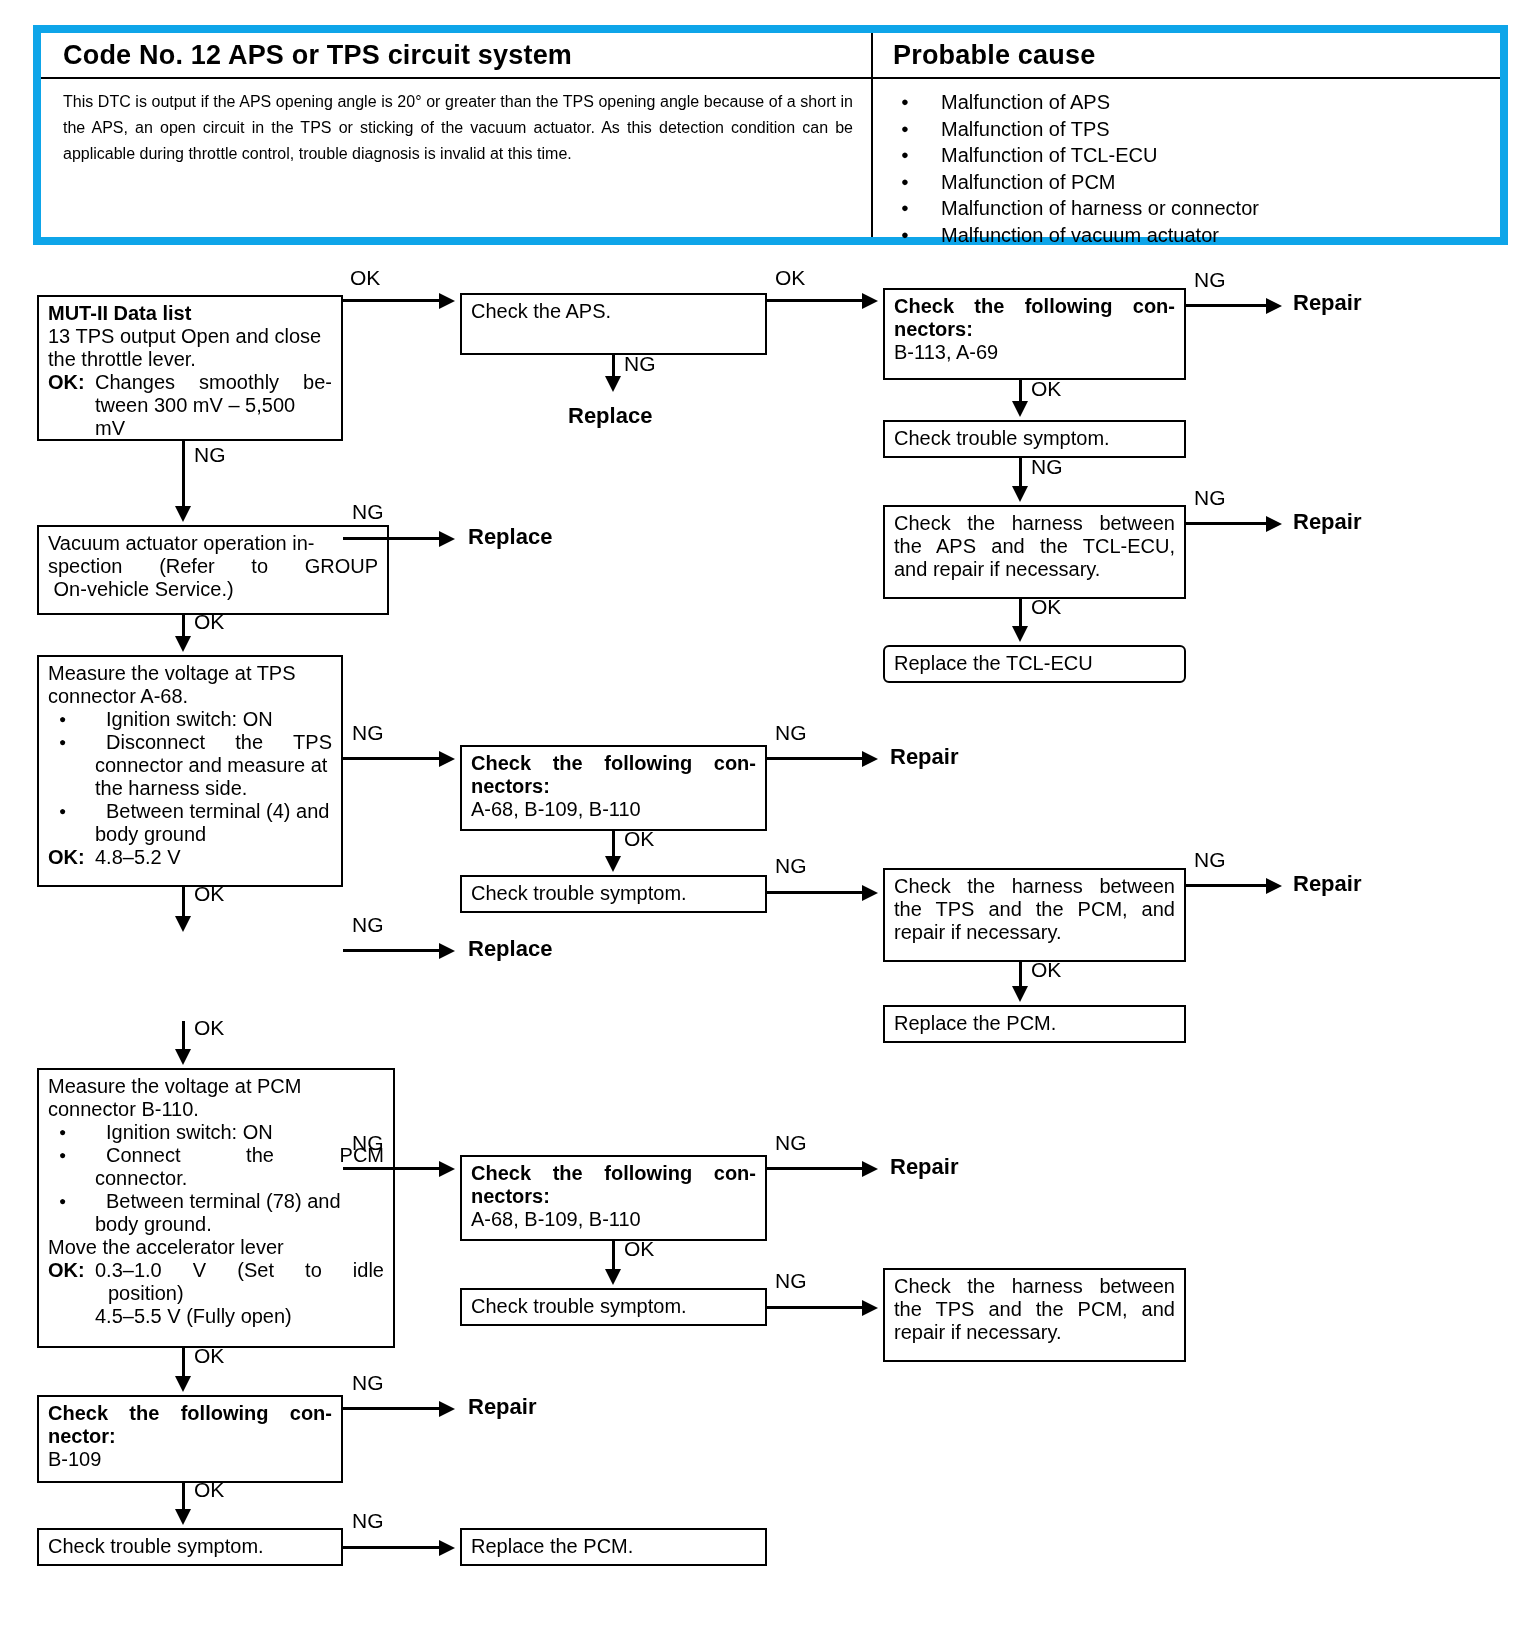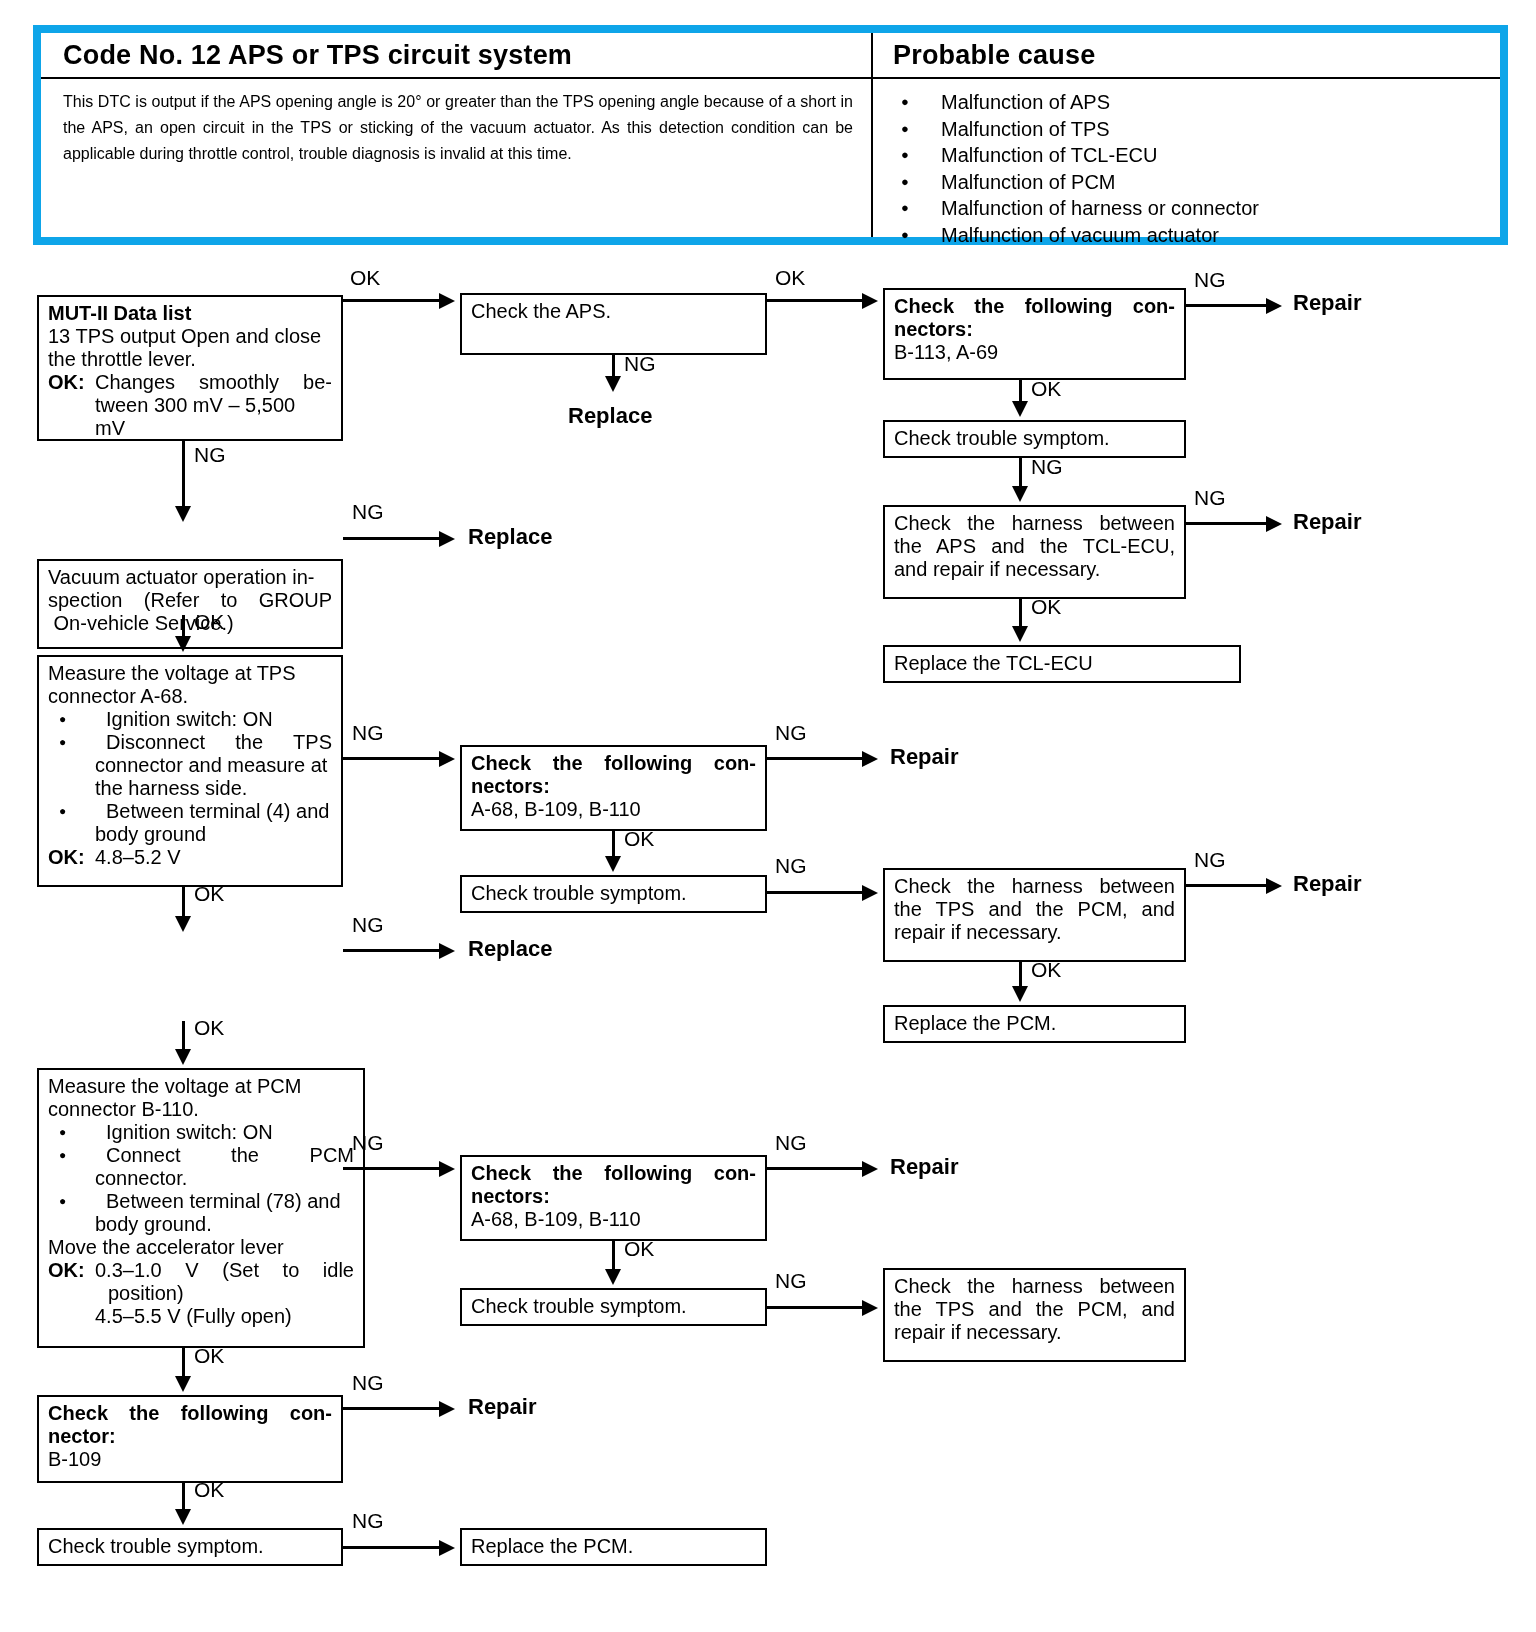--- a/index.html
+++ b/index.html
@@ -86,21 +86,21 @@
         <span class="lab">OK:</span>
         <span class="txt">Changes smoothly be-</span>
       </div>
       <div class="row" style="padding-left: 47px;">
         <span class="txt">tween 300 mV – 5,500</span>
       </div>
       <div class="row" style="padding-left: 47px;">
         <span class="txt">mV</span>
       </div>
     </div>
-    <div class="node" style="left: 37px; top: 525px; width: 306px; height: 90px; margin-top: 34px;">
+    <div class="node" style="left: 37px; top: 525px; width: 352px; height: 90px;">
       <div class="row">
         <span class="txt">Vacuum actuator operation in-</span>
       </div>
       <div class="row just">
         <span class="txt">spection (Refer to GROUP</span>
       </div>
       <div class="row">
         <span class="txt">&nbsp;On-vehicle Service.)</span>
       </div>
     </div>
@@ -130,21 +130,21 @@
         <span class="txt">Between terminal (4) and</span>
       </div>
       <div class="row" style="padding-left: 47px;">
         <span class="txt">body ground</span>
       </div>
       <div class="row">
         <span class="lab">OK:</span>
         <span class="txt">4.8–5.2 V</span>
       </div>
     </div>
-    <div class="node" style="left: 37px; top: 1068px; width: 328px; height: 280px;">
+    <div class="node" style="left: 37px; top: 1068px; width: 358px; height: 280px;">
       <div class="row">
         <span class="txt">Measure the voltage at PCM</span>
       </div>
       <div class="row">
         <span class="txt">connector B-110.</span>
       </div>
       <div class="row">
         <span class="blt">●</span>
         <span class="txt">Ignition switch: ON</span>
       </div>
@@ -254,21 +254,21 @@
       <div class="row just">
         <span class="txt">Check the harness between</span>
       </div>
       <div class="row just">
         <span class="txt">the APS and the TCL-ECU,</span>
       </div>
       <div class="row">
         <span class="txt">and repair if necessary.</span>
       </div>
     </div>
-    <div class="node" style="left: 883px; top: 645px; width: 358px; height: 38px;">
+    <div class="node" style="left: 883px; top: 645px; width: 303px; height: 38px; border-radius: 6px;">
       <div class="row">
         <span class="txt">Replace the TCL-ECU</span>
       </div>
     </div>
     <div class="node" style="left: 883px; top: 868px; width: 303px; height: 94px;">
       <div class="row just">
         <span class="txt">Check the harness between</span>
       </div>
       <div class="row just">
         <span class="txt">the TPS and the PCM, and</span>

